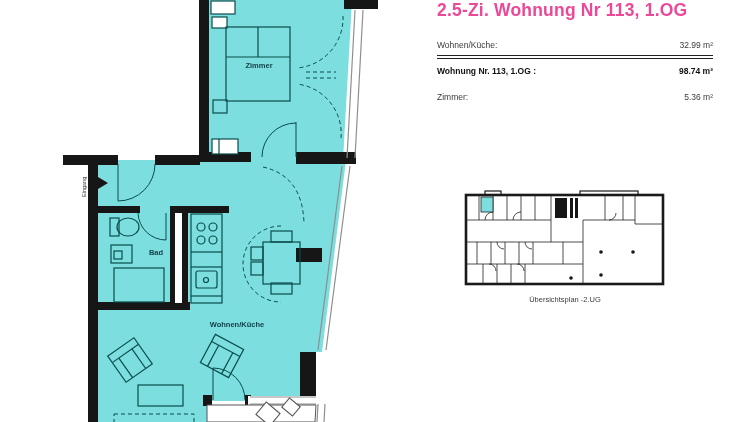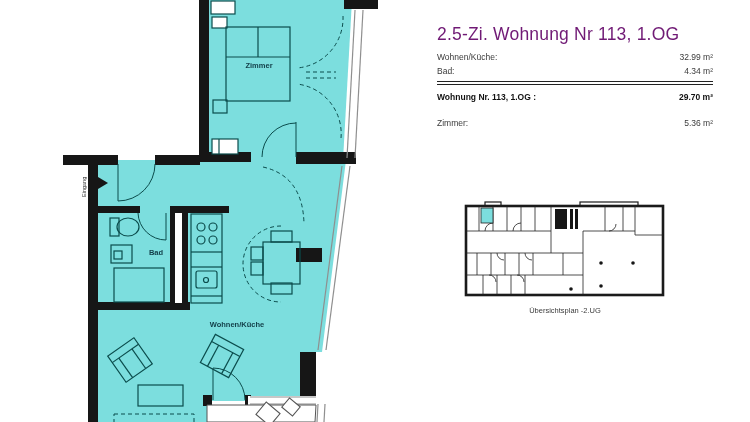--- a/index.html
+++ b/index.html
@@ -3,33 +3,33 @@
 <meta charset="utf-8">
 <style>
   html,body{margin:0;padding:0;}
   body{
     width:750px;height:422px;position:relative;background:#ffffff;
     font-family:"Liberation Sans", sans-serif;overflow:hidden;
   }
   #floorplan{position:absolute;left:0;top:0;}
   #info{position:absolute;left:437px;top:0;width:276px;}
   .title{
-    font-size:17.5px;font-weight:400;color:#701a75;margin-top:24px;
+    font-size:17.5px;font-weight:700;color:#ec4899;
     letter-spacing:.2px;white-space:nowrap;
   }
-  .area-table{margin-top:5px;}
+  .area-table{margin-top:17px;}
   .row{display:flex;justify-content:space-between;font-size:8.5px;
        line-height:14px;color:#3a3a3a;}
   .row .val{text-align:left;}
   .double-rule{height:2px;border-top:1.4px solid #222;border-bottom:1px solid #222;
        margin-top:3px;}
   .total-row{display:flex;justify-content:space-between;font-size:8.5px;
        line-height:14px;font-weight:700;color:#111;margin-top:5px;}
   .extras{margin-top:12px;}
-  #overview-wrap{position:absolute;left:463px;top:201px;width:204px;}
+  #overview-wrap{position:absolute;left:463px;top:190px;width:204px;}
   .caption{font-size:7.5px;color:#3c3c3c;text-align:center;margin-top:3px;}
   svg text{font-family:"Liberation Sans", sans-serif;}
 </style>
 </head>
 <body>
 
 <svg id="floorplan" width="380" height="422" viewBox="0 0 380 422">
 
   <g fill="#7CDEDE" stroke="none">
     <polygon points="205,0 352,0 343,160 205,160"></polygon>
@@ -158,30 +158,26 @@
 </svg>
 
 <div id="info">
   <div class="title">2.5-Zi. Wohnung Nr 113, 1.OG</div>
 
   <div class="area-table">
     <div class="row">
       <span>Wohnen/Küche:</span>
       <span class="val">32.99 m²</span>
     </div>
-    <div class="row">
-      <span>Bad:</span>
-      <span class="val">4.34 m²</span>
-    </div>
 
     <div class="double-rule"></div>
 
     <div class="total-row">
       <span>Wohnung Nr. 113, 1.OG :</span>
-      <span class="val">29.70 m²</span>
+      <span class="val">98.74 m²</span>
     </div>
 
     <div class="extras">
       <div class="row">
         <span>Zimmer:</span>
         <span class="val">5.36 m²</span>
       </div>
     </div>
   </div>
 </div>

